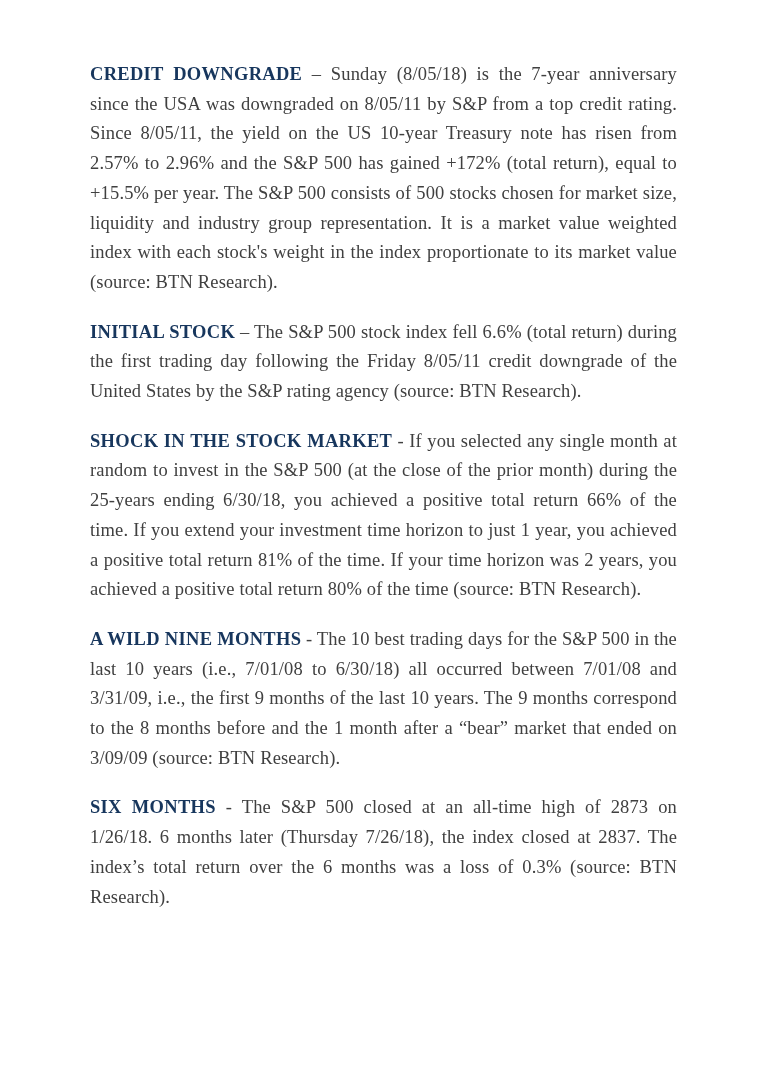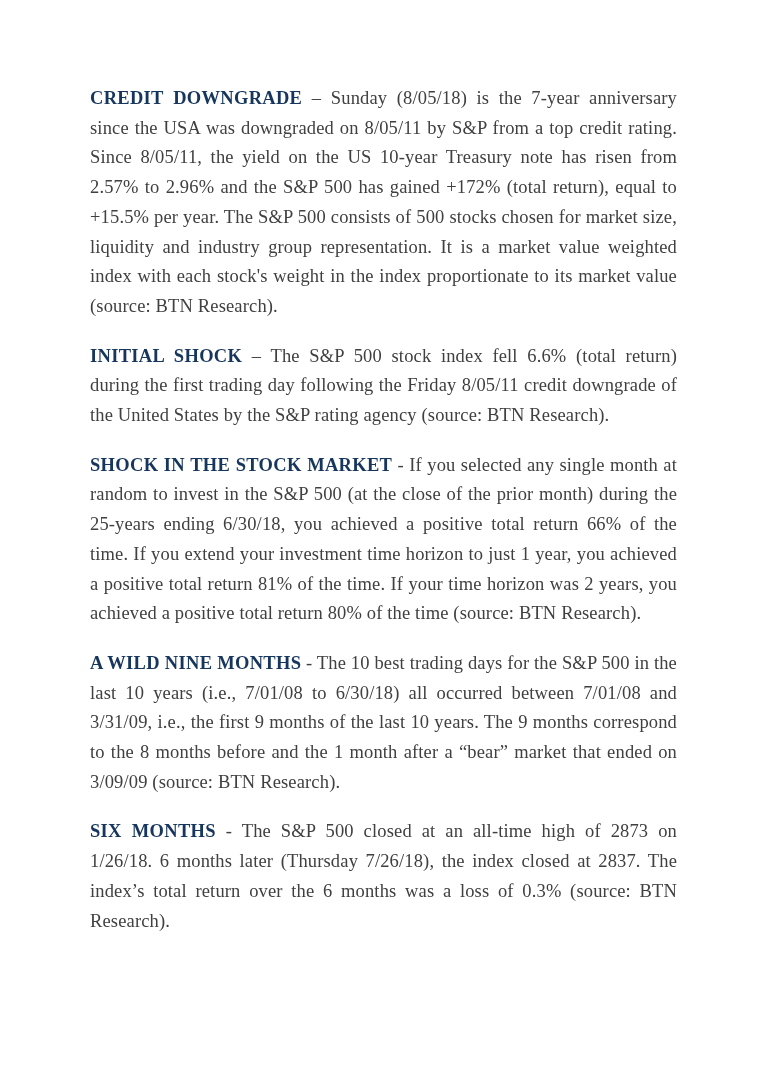--- a/index.html
+++ b/index.html
@@ -6,21 +6,21 @@
     margin: 0;
     padding: 0;
     background: #ffffff;
   }
   .page {
     position: relative;
     width: 768px;
     min-height: 1086px;
     box-sizing: border-box;
     background: #ffffff;
-    padding: 84px 91px 40px 90px;
+    padding: 60px 91px 40px 90px;
   }
   .para {
     margin: 0 0 20px 0;
     text-align: justify;
     font-family: "Liberation Serif", "DejaVu Serif", serif;
     font-size: 18.5px;
     line-height: 29.7px;
     color: #404040;
     letter-spacing: 0.15px;
   }
@@ -40,21 +40,21 @@
 
 <div class="page">
 
   <p class="para">
     <strong class="heading">CREDIT DOWNGRADE</strong>
     <span class="separator">–</span>
     <span class="body-text">Sunday (8/05/18) is the 7-year anniversary since the USA was downgraded on 8/05/11 by S&amp;P from a top credit rating.  Since 8/05/11, the yield on the US 10-year Treasury note has risen from 2.57% to 2.96% and the S&amp;P 500 has gained +172% (total return), equal to +15.5% per year.  The S&amp;P 500 consists of 500 stocks chosen for market size, liquidity and industry group representation.  It is a market value weighted index with each stock's weight in the index proportionate to its market value (source: BTN Research).</span>
   </p>
 
   <p class="para">
-    <strong class="heading">INITIAL SHOCK</strong>
+    <strong class="heading">INITIAL STOCK</strong>
     <span class="separator">–</span>
     <span class="body-text">The S&amp;P 500 stock index fell 6.6% (total return) during the first trading day following the Friday 8/05/11 credit downgrade of the United States by the S&amp;P rating agency (source: BTN Research).</span>
   </p>
 
   <p class="para">
     <strong class="heading">SHOCK IN THE STOCK MARKET</strong>
     <span class="separator">-</span>
     <span class="body-text">If you selected any single month at random to invest in the S&amp;P 500 (at the close of the prior month) during the 25-years ending 6/30/18, you achieved a positive total return 66% of the time.  If you extend your investment time horizon to just 1 year, you achieved a positive total return 81% of the time.  If your time horizon was 2 years, you achieved a positive total return 80% of the time (source: BTN Research).</span>
   </p>
 

